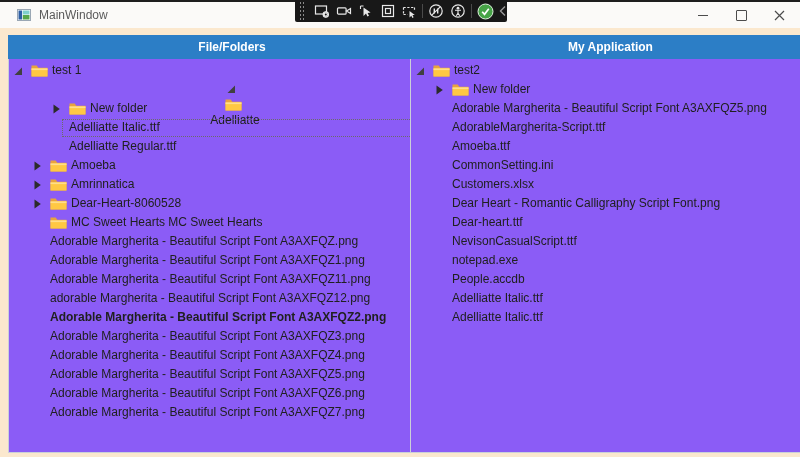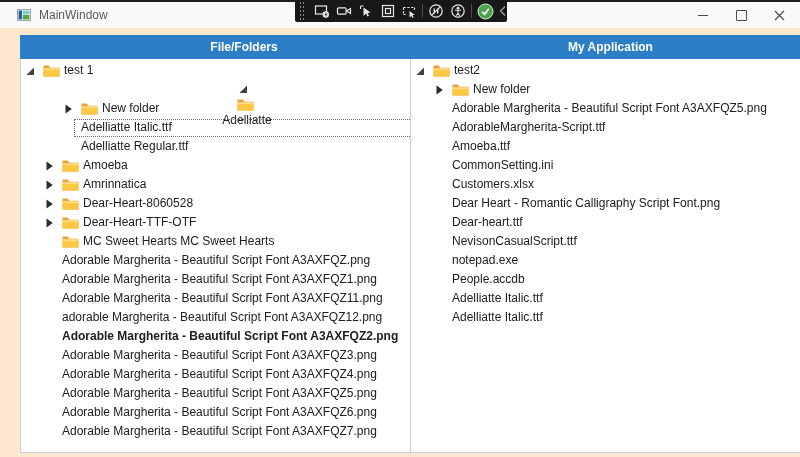--- a/index.html
+++ b/index.html
@@ -28,28 +28,28 @@
   }
   .grip{display:inline-flex;flex-direction:column;gap:2px;margin:0 5px 0 4px;}
   .grip i{display:block;width:7px;height:2px;
     background-image:radial-gradient(circle, #8a8a8a 35%, transparent 40%);
     background-size:3px 2px;}
   .tb-btn{width:22px;height:22px;display:flex;align-items:center;justify-content:center;}
   .tb-sep{width:1px;height:14px;background:#4a4a4a;margin:0 2px;}
   .tb-chevron{margin-left:2px;display:flex;align-items:center;}
   
   .panel{position:absolute;top:35px;}
-  .panel-left{left:20px;width:448px;height:418px;}
+  .panel-left{left:8px;width:448px;height:418px;}
   .panel-right{left:410px;width:401px;height:418px;}
   .panel-header{
     height:24px;background:#2C7EC6;color:#ffffff;font-size:12px;font-weight:bold;
     display:flex;align-items:center;justify-content:center;
   }
   .panel-body{
-    position:absolute;left:0;right:0;top:24px;bottom:0;background:#ffffff;
+    position:absolute;left:0;right:0;top:24px;bottom:0;background:#8b5cf6;
     border:1px solid #CBD0D8;border-top:none;overflow:hidden;
   }
   .tree{position:absolute;left:0;top:2px;}
   .tree.has-scrollbar{right:17px;}
   .tree.no-scrollbar{right:0;}
   .tree-row{
     position:relative;height:19px;display:flex;align-items:center;
     font-size:12px;color:#202020;white-space:nowrap;
   }
   .expander{width:18px;display:inline-flex;justify-content:flex-start;align-items:center;flex:0 0 18px;}
@@ -282,35 +282,20 @@
           <span class="folder">
             <svg width="17" height="13" viewBox="0 0 17 13">
               <path d="M0.5,1.5 h5.2 l1.6,2.2 h9.2 v8.8 h-16 z" fill="#E8A33D"></path>
               <rect x="0.5" y="4.4" width="16" height="8.1" fill="#FFC843"></rect>
               <rect x="0.5" y="4.4" width="16" height="1.7" fill="#FFDE8A"></rect>
             </svg>
           </span>
           <span class="label">Dear-Heart-8060528</span>
         </div>
         <div class="tree-row" style="padding-left: 23px;">
-          <span class="expander">
-            <svg width="10" height="10" viewBox="0 0 10 10">
-              <polygon points="2.5,0.5 2.5,9.5 8.8,5" fill="#2b2b2b"></polygon>
-            </svg>
-          </span>
-          <span class="folder">
-            <svg width="17" height="13" viewBox="0 0 17 13">
-              <path d="M0.5,1.5 h5.2 l1.6,2.2 h9.2 v8.8 h-16 z" fill="#E8A33D"></path>
-              <rect x="0.5" y="4.4" width="16" height="8.1" fill="#FFC843"></rect>
-              <rect x="0.5" y="4.4" width="16" height="1.7" fill="#FFDE8A"></rect>
-            </svg>
-          </span>
-          <span class="label">Dear-Heart-TTF-OTF</span>
-        </div>
-        <div class="tree-row" style="padding-left: 23px;">
           <span class="expander"></span>
           <span class="folder">
             <svg width="17" height="13" viewBox="0 0 17 13">
               <path d="M0.5,1.5 h5.2 l1.6,2.2 h9.2 v8.8 h-16 z" fill="#E8A33D"></path>
               <rect x="0.5" y="4.4" width="16" height="8.1" fill="#FFC843"></rect>
               <rect x="0.5" y="4.4" width="16" height="1.7" fill="#FFDE8A"></rect>
             </svg>
           </span>
           <span class="label">MC Sweet Hearts MC Sweet Hearts</span>
         </div>

